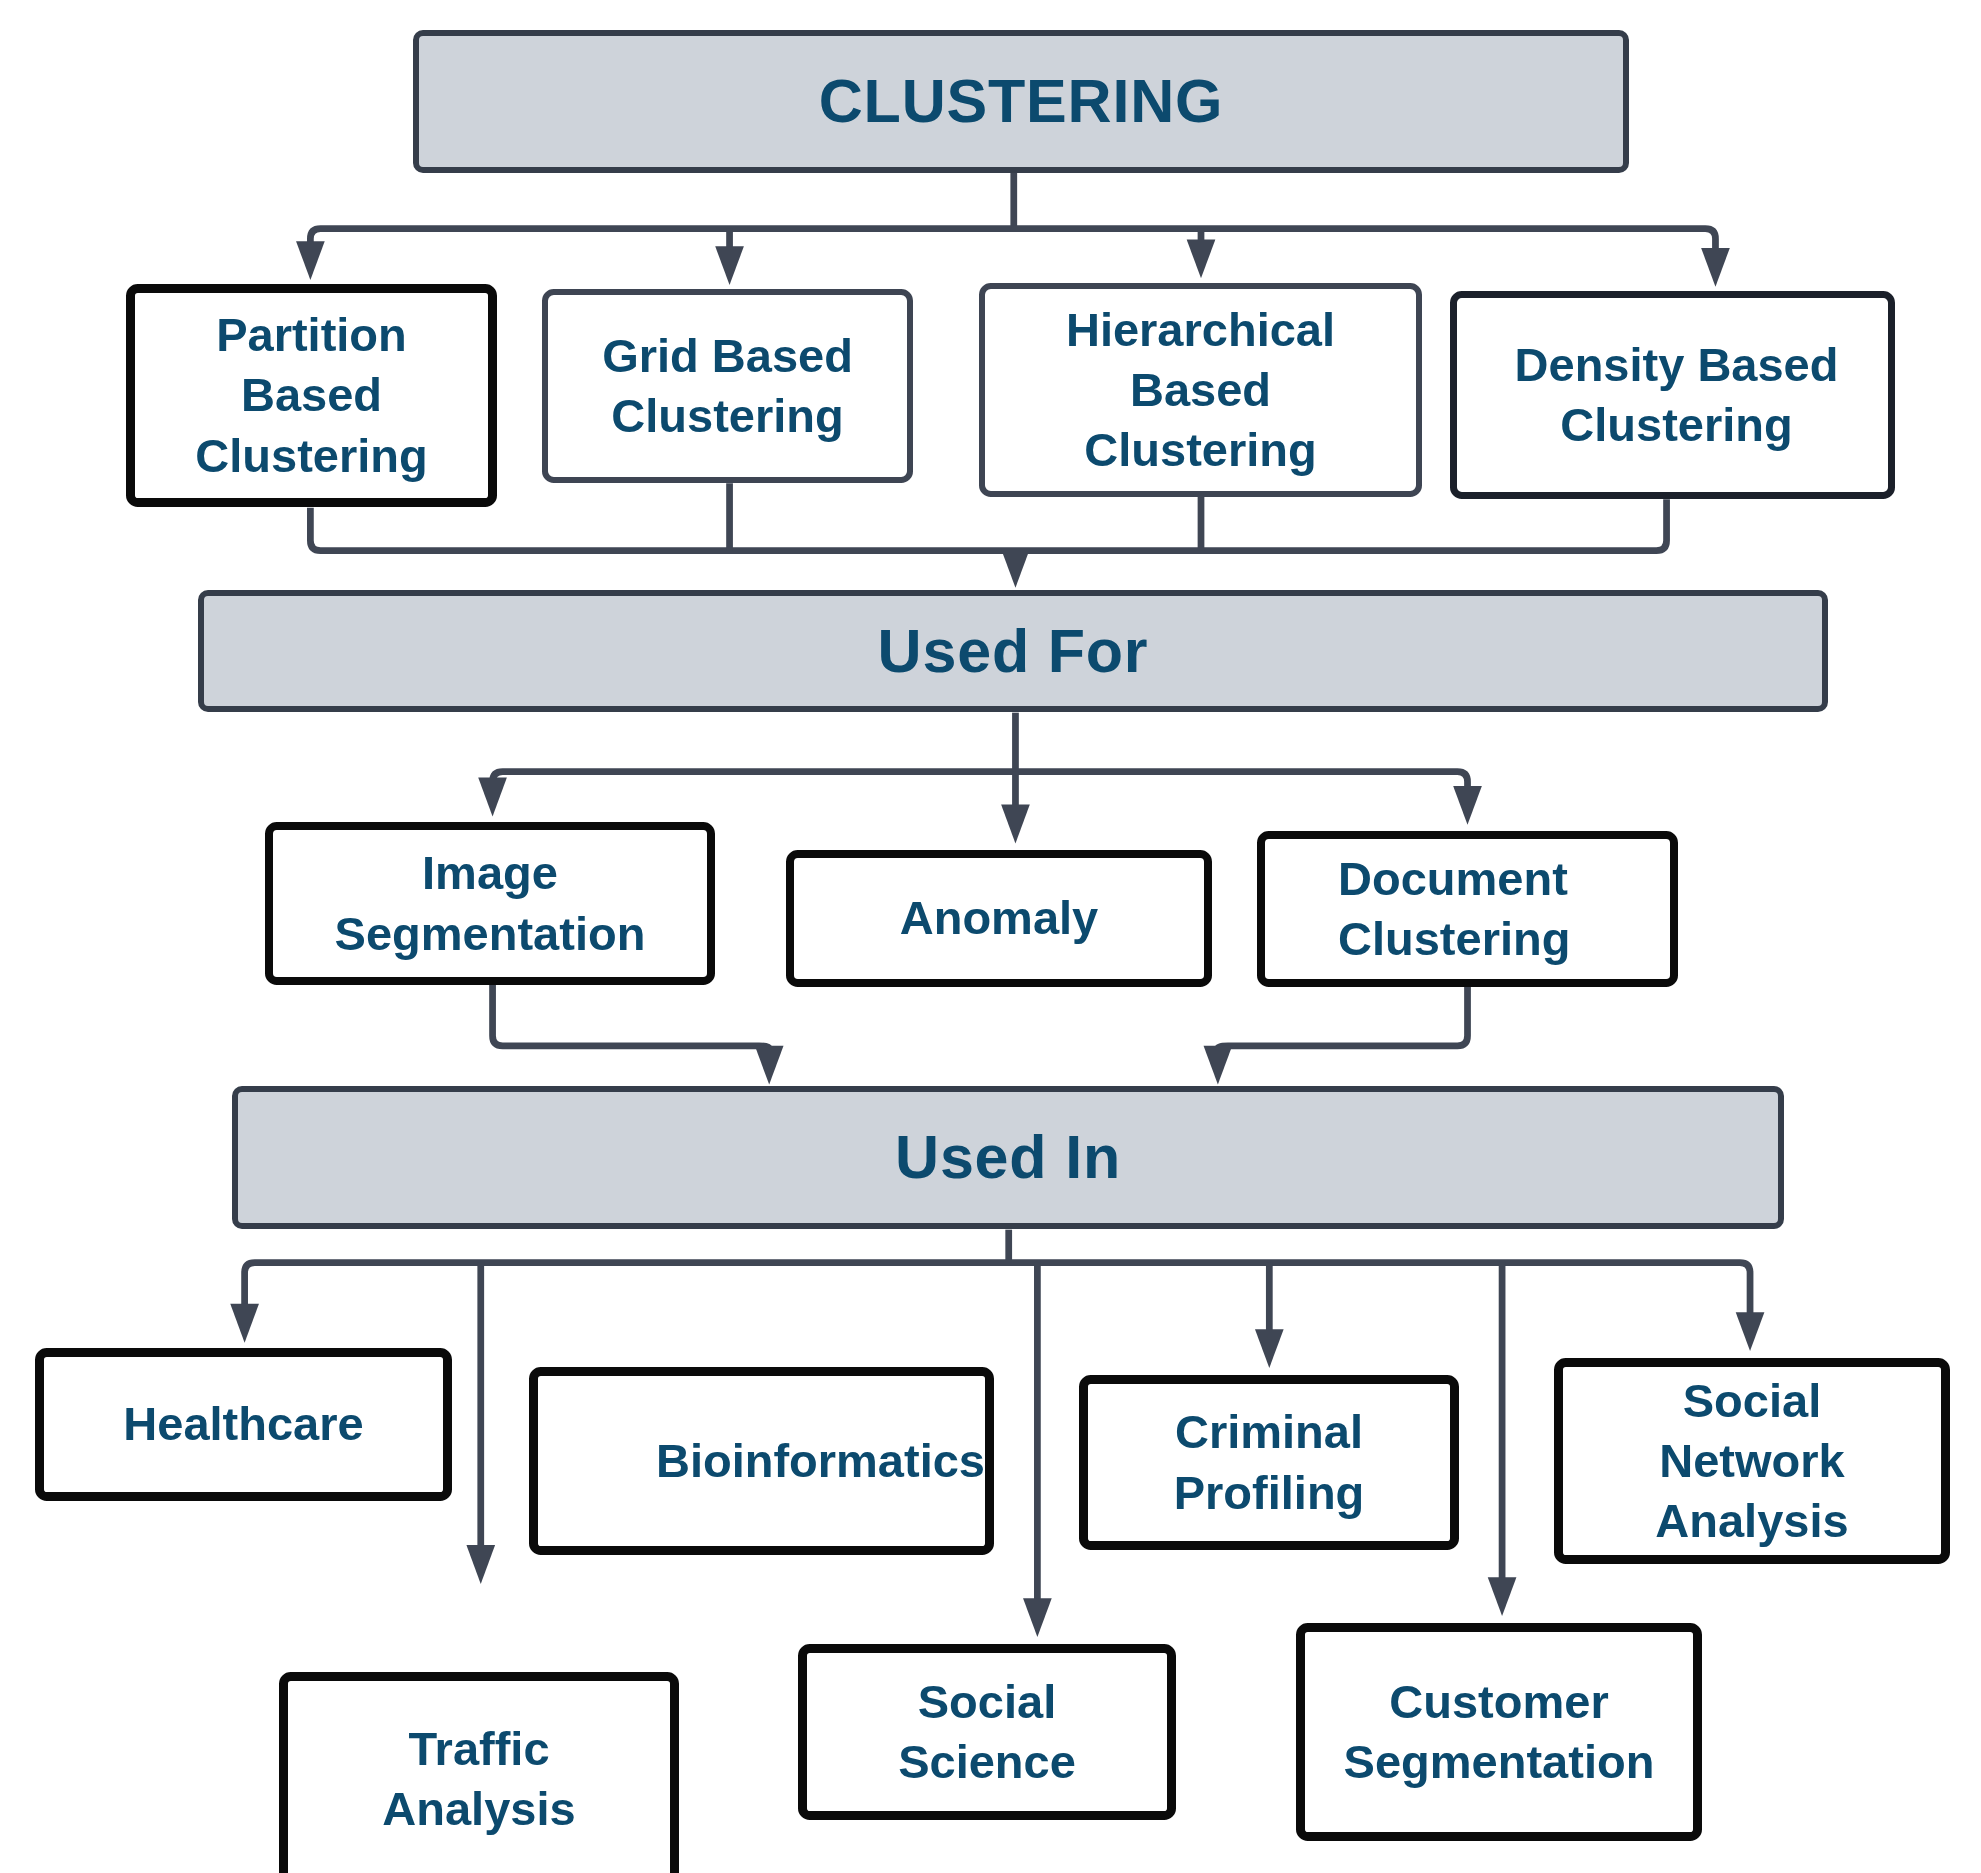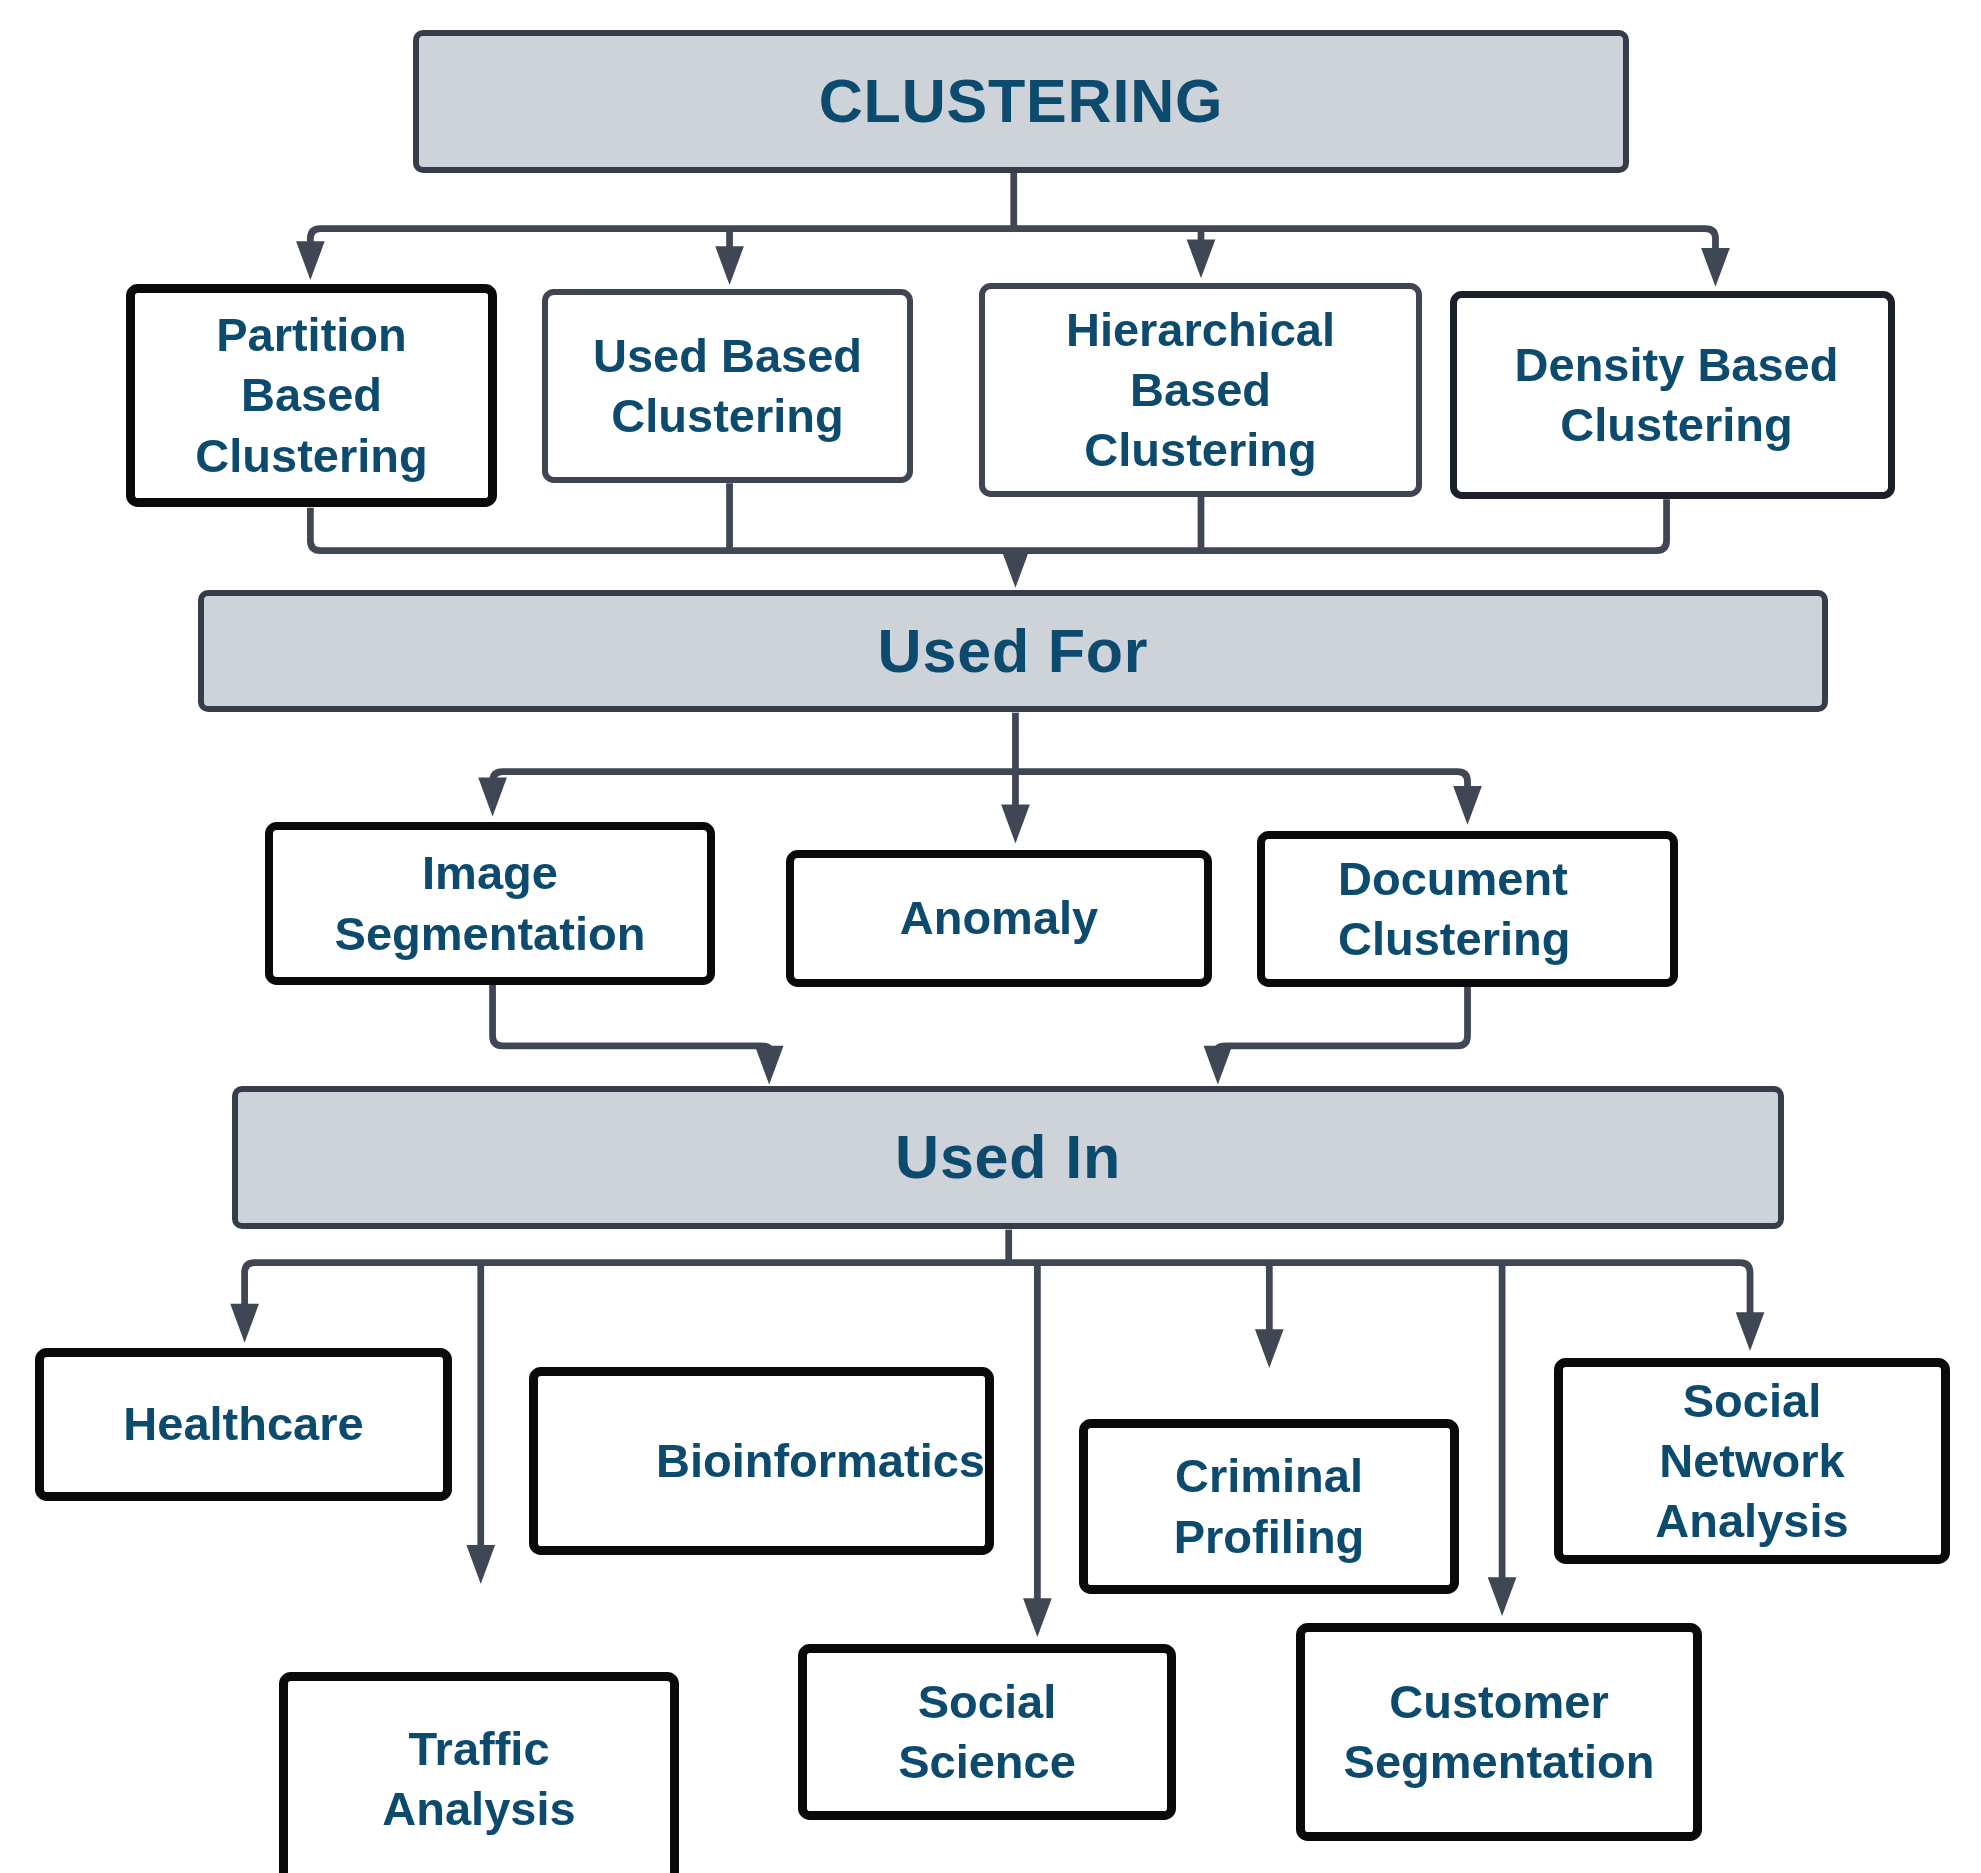--- a/index.html
+++ b/index.html
@@ -105,21 +105,21 @@
   <div class="node bar" style="left:413px;top:29.5px;width:1216px;height:143px;">
     <span class="label">CLUSTERING</span>
   </div>
 
   <div class="node b-black fs-type" style="left:126px;top:284px;width:371px;height:223px;">
     <span class="label">Partition
 Based
 Clustering</span>
   </div>
   <div class="node b-slate fs-type" style="left:542px;top:289px;width:371px;height:194px;">
-    <span class="label">Used Based
+    <span class="label">Grid Based
 Clustering</span>
   </div>
   <div class="node b-slate fs-type" style="left:979px;top:283px;width:443px;height:214px;">
     <span class="label">Hierarchical
 Based
 Clustering</span>
   </div>
   <div class="node b-dark fs-type" style="left:1450px;top:291px;width:445px;height:208px;padding-left:8px;">
     <span class="label">Density Based
 Clustering</span>
@@ -144,21 +144,21 @@
   <div class="node bar" style="left:232px;top:1086px;width:1552px;height:143px;">
     <span class="label">Used In</span>
   </div>
 
   <div class="node b-black fs-app" style="left:35px;top:1348px;width:417px;height:153px;">
     <span class="label">Healthcare</span>
   </div>
   <div class="node b-black fs-app" style="left:529px;top:1367px;width:465px;height:188px;justify-content:flex-end;">
     <span class="label">Bioinformatics</span>
   </div>
-  <div class="node b-black fs-app" style="left:1079px;top:1375px;width:380px;height:175px;margin-top:44px;">
+  <div class="node b-black fs-app" style="left:1079px;top:1375px;width:380px;height:175px;">
     <span class="label">Criminal
 Profiling</span>
   </div>
   <div class="node b-black fs-app" style="left:1554px;top:1358px;width:396px;height:206px;">
     <span class="label">Social
 Network
 Analysis</span>
   </div>
 
   <div class="node b-black fs-app" style="left:279px;top:1672px;width:400px;height:214px;">

